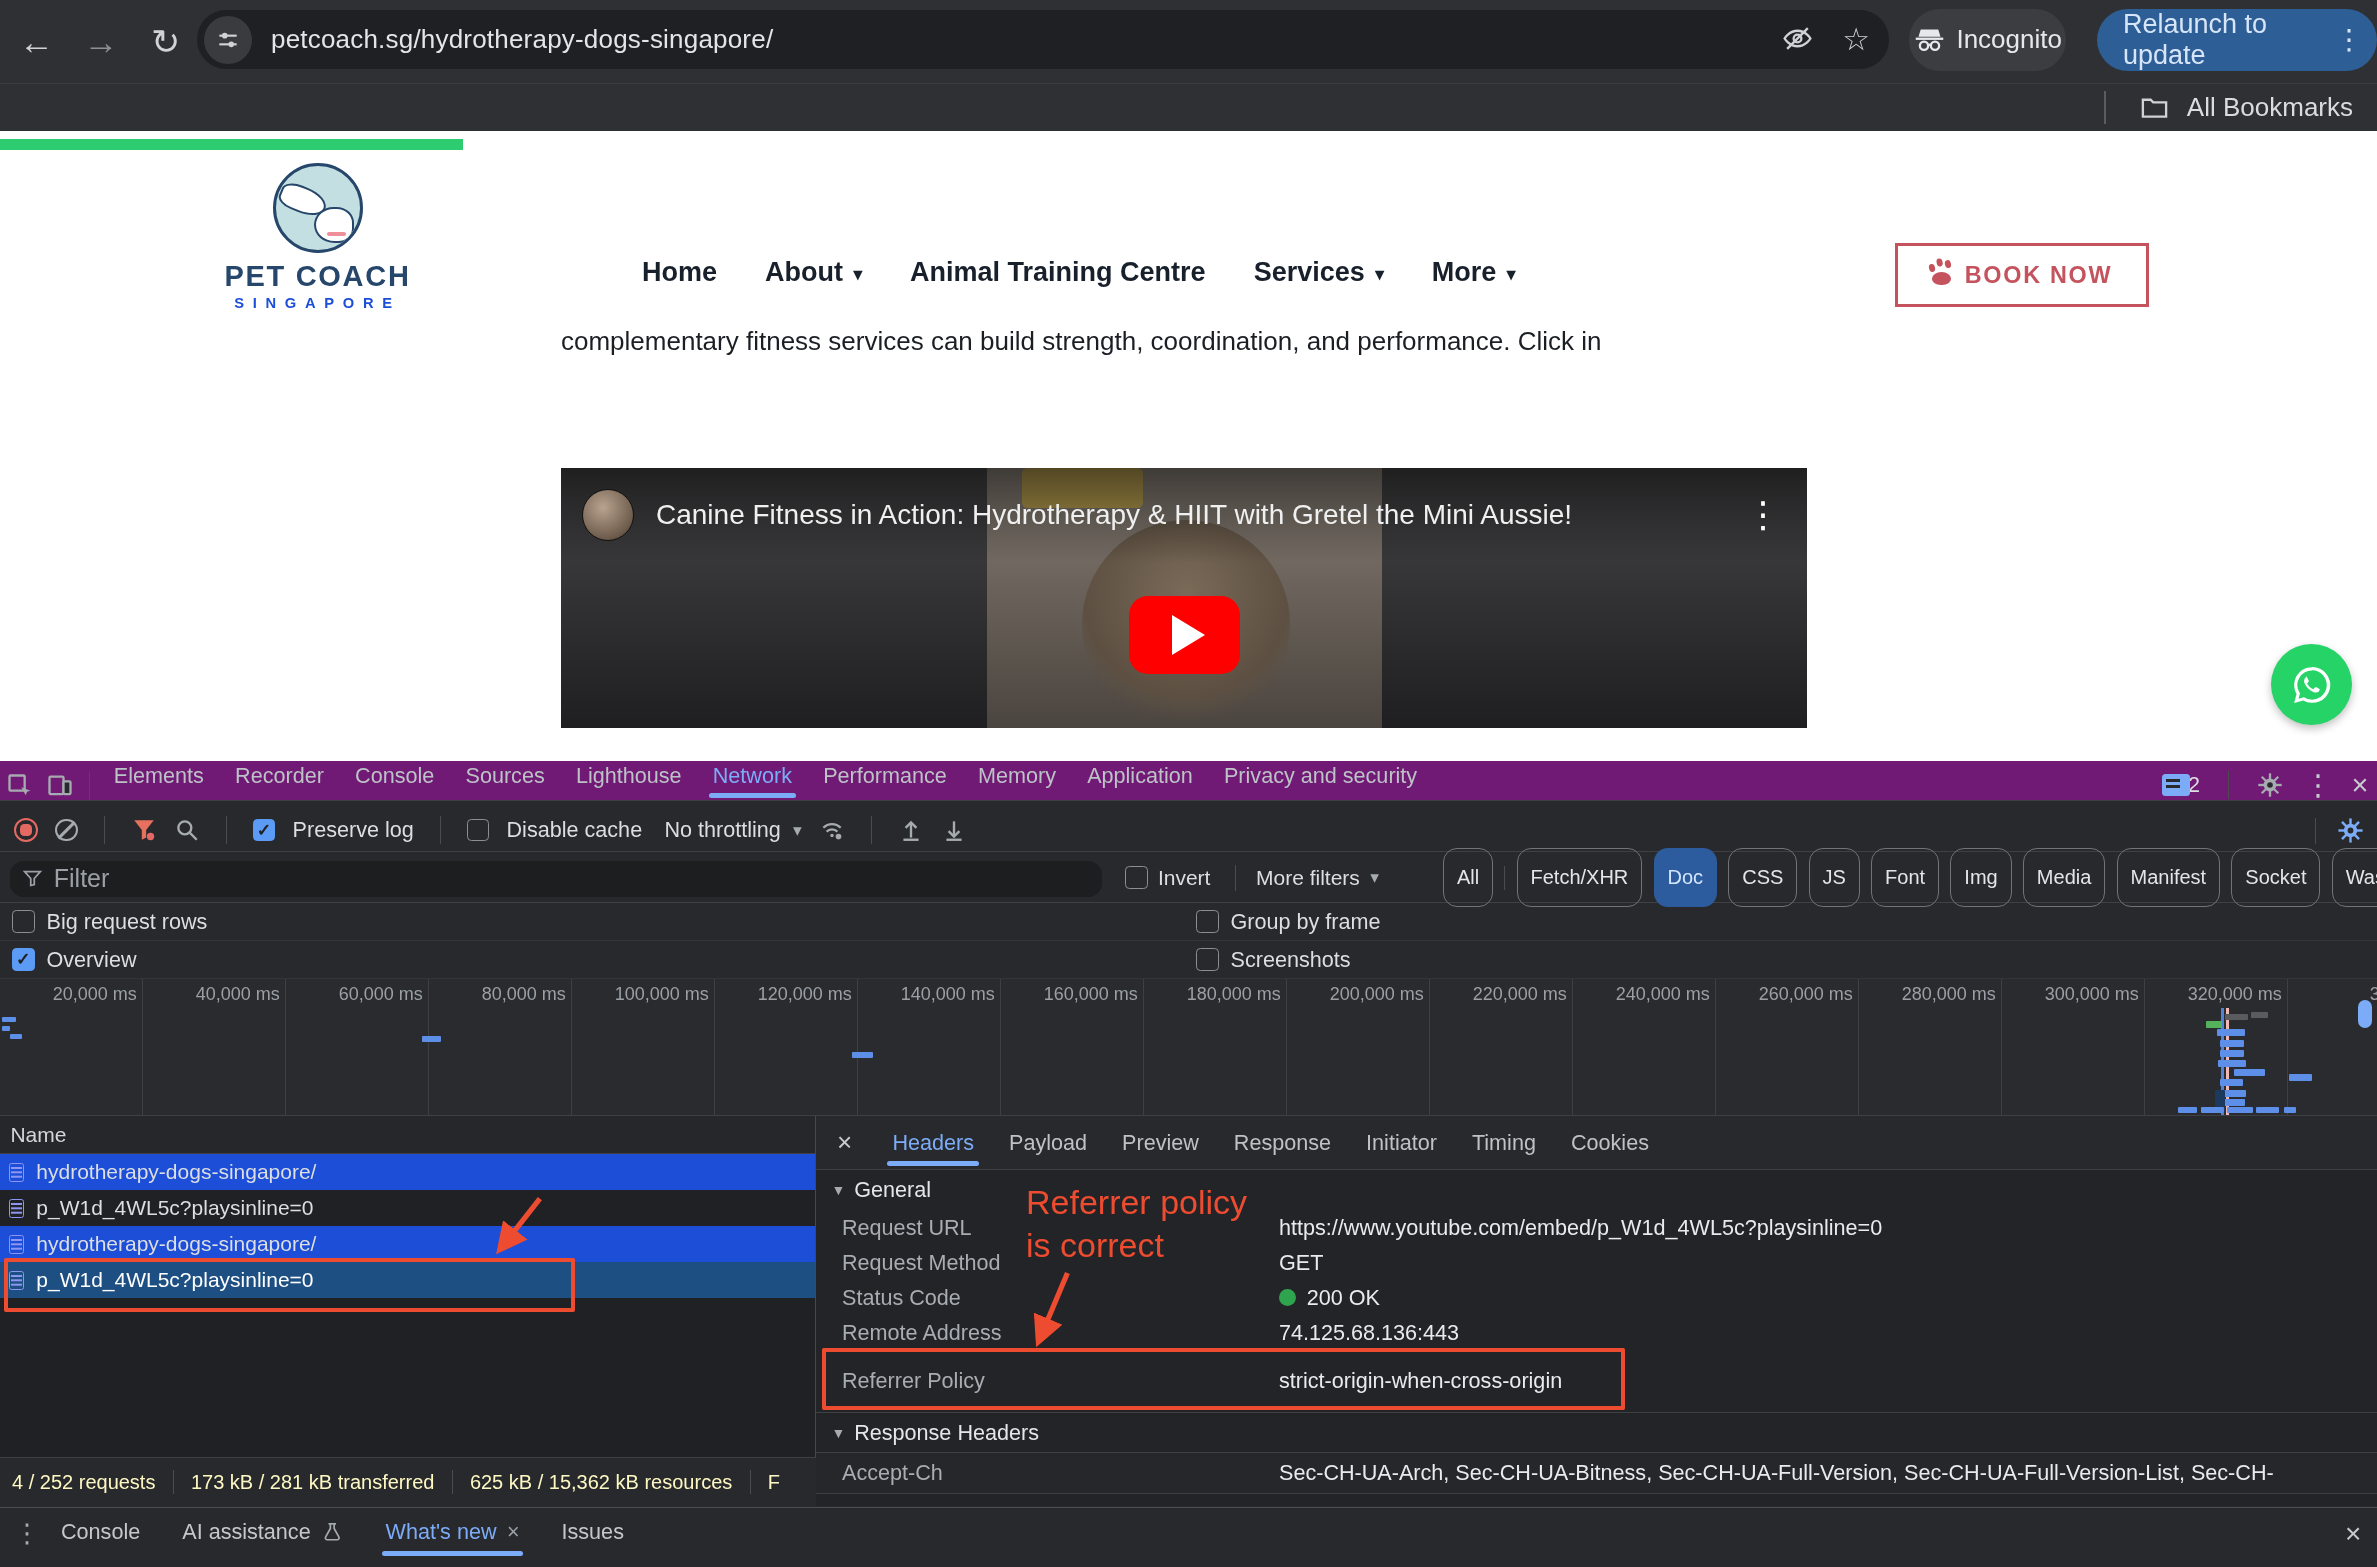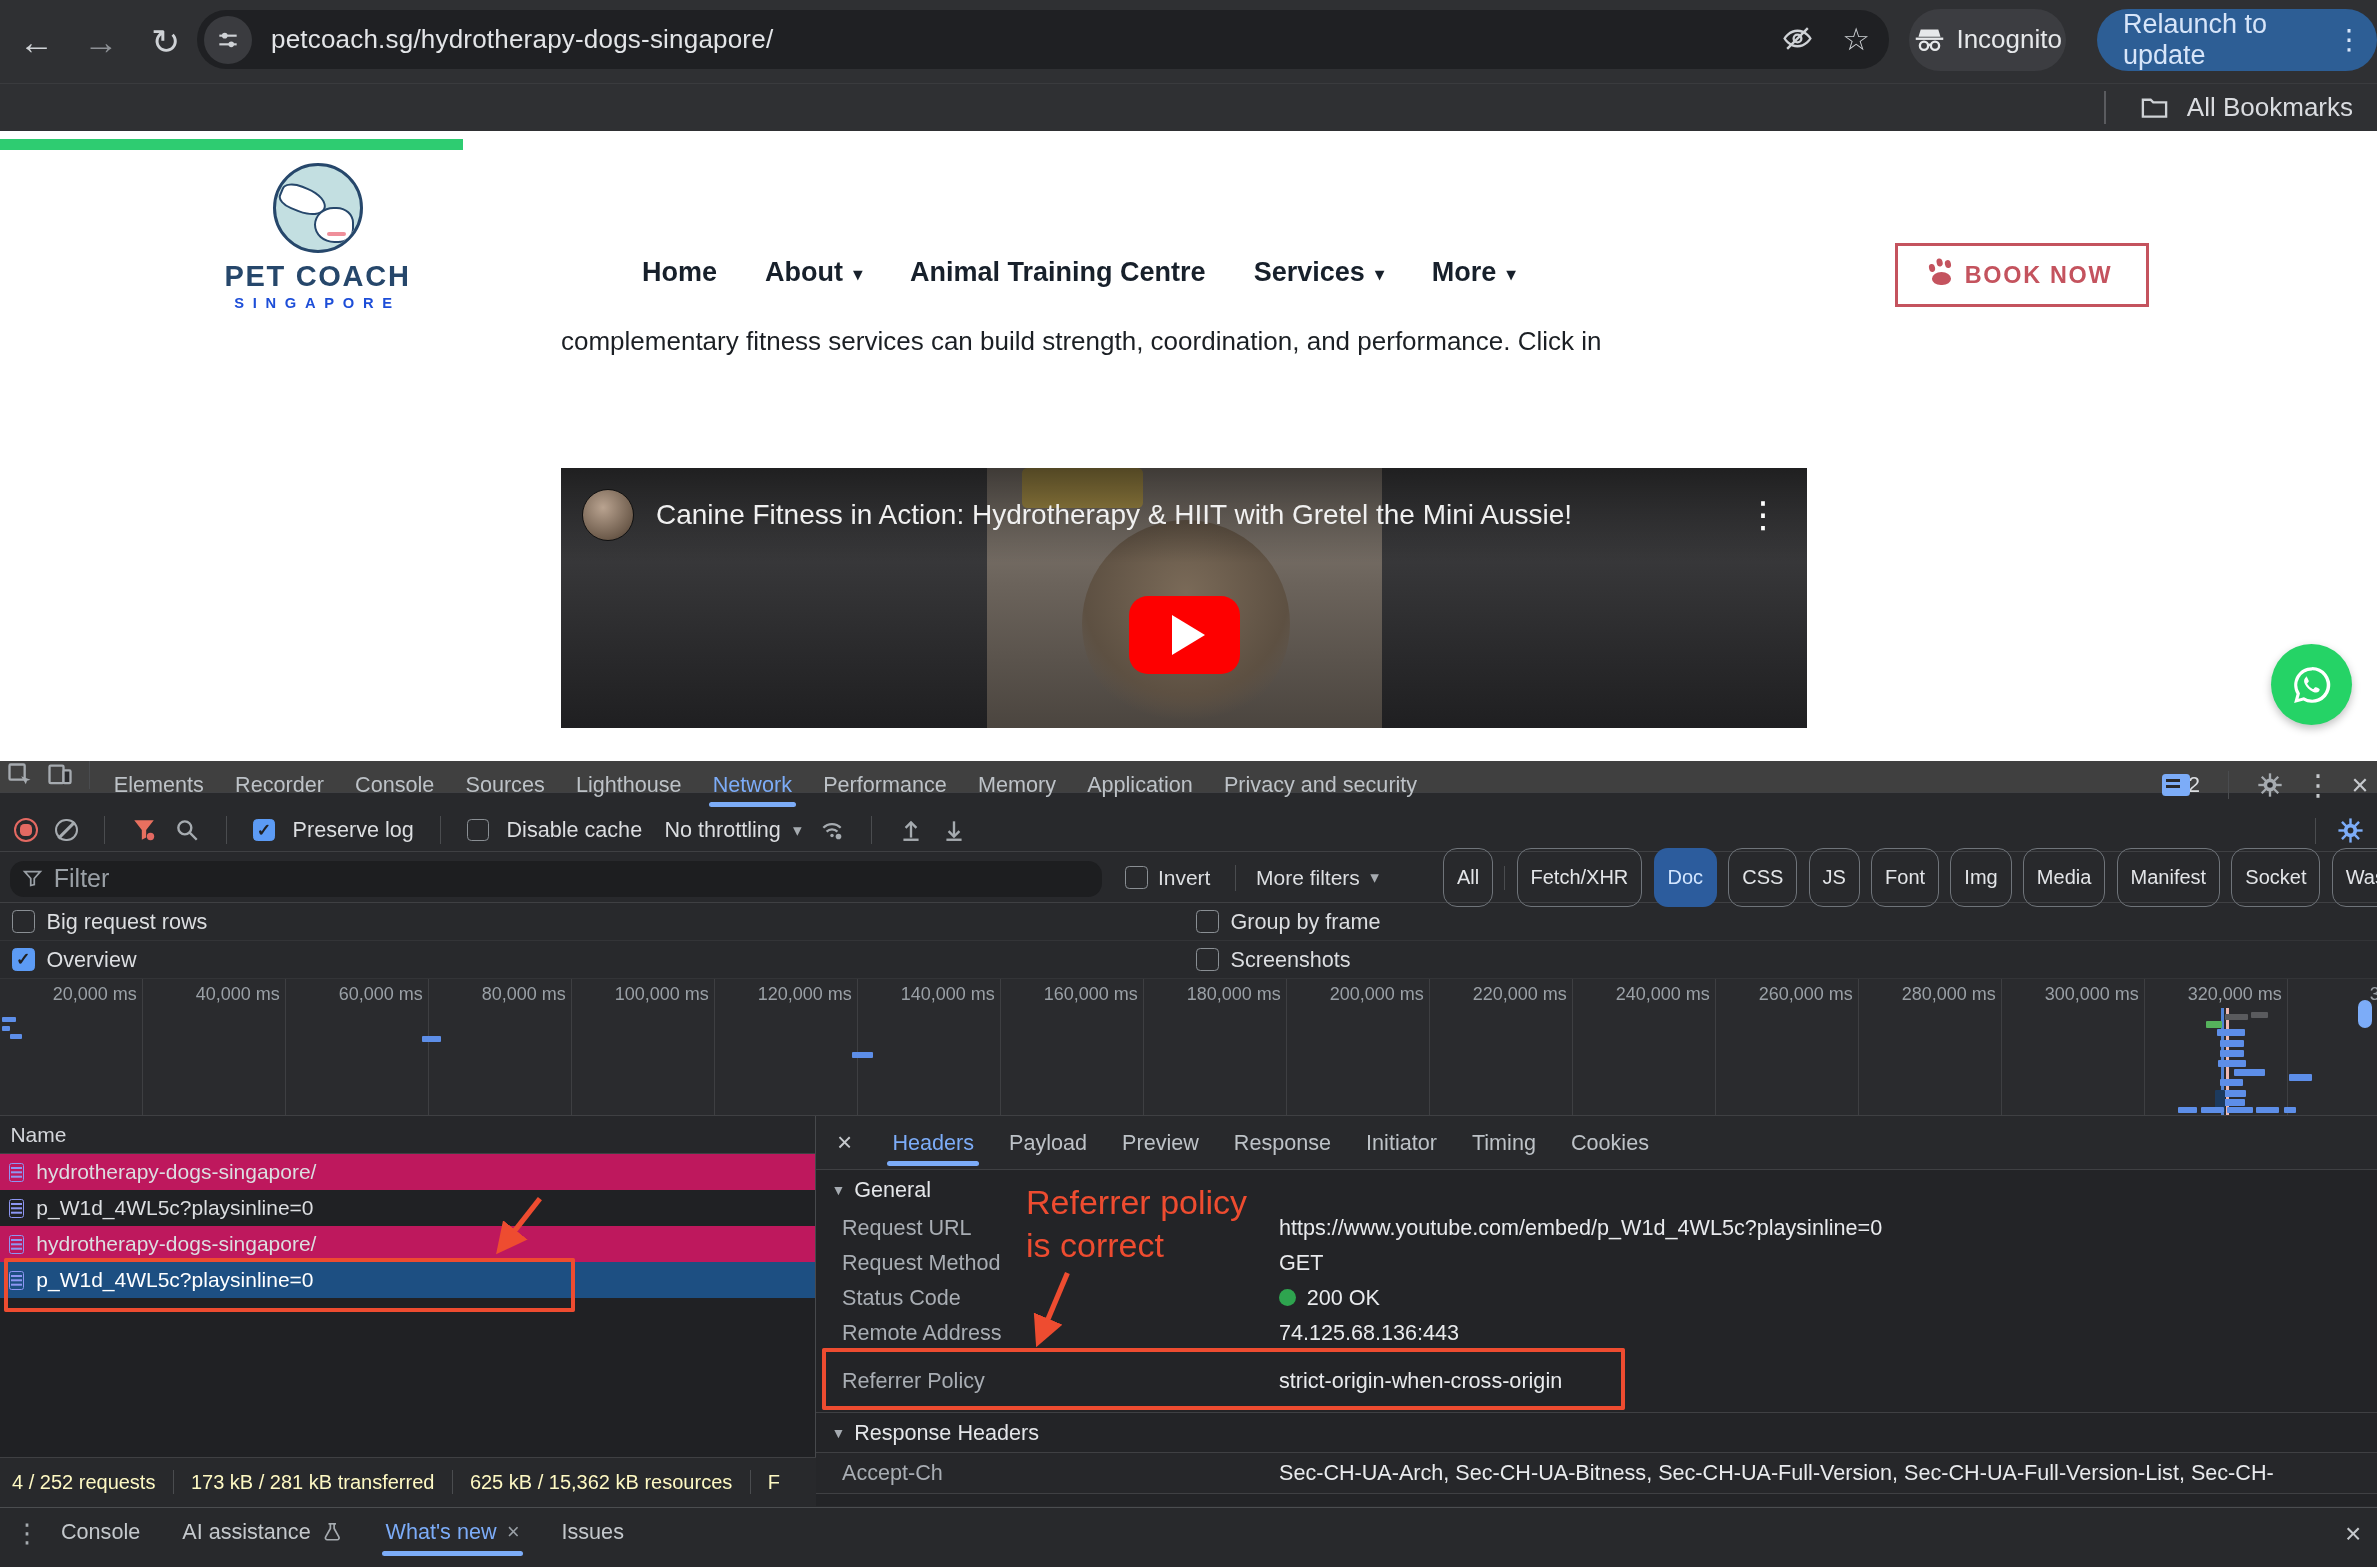--- a/index.html
+++ b/index.html
@@ -78,22 +78,22 @@
   .vplay{position:absolute;left:568px;top:128px;width:111px;height:78px;border-radius:19px;
          display:flex;align-items:center;justify-content:center}
   .vplay .tri{width:0;height:0;border-left:33px solid #fff;border-top:20px solid transparent;
               border-bottom:20px solid transparent;margin-left:7px}
   .whatsapp{position:absolute;left:2271px;top:512px;width:81px;height:81px;border-radius:50%;
             display:flex;align-items:center;justify-content:center;box-shadow:0 3.5px 8.7px rgba(0,0,0,.25)}
   .whatsapp svg{width:52px;height:52px}
 
   
   .dt{position:absolute;left:0;top:761px;width:2377px;height:806px;background:#28292c;color:#dcdee1}
-  .dt-tabbar{position:absolute;left:0;top:0;width:100%;height:32px;border-bottom:0.9px solid #3f4043;
-             display:flex;align-items:flex-start;background:#404040}
+  .dt-tabbar{position:absolute;left:0;top:0;width:100%;height:40px;border-bottom:0.9px solid #3f4043;
+             display:flex;align-items:flex-end;background:#701a75}
   .dt-tabbar .icon{width:40px;display:flex;justify-content:center}
   .dt-tabbar .icon svg{width:28px;height:28px}
   .vdiv{width:0.9px;height:28px;background:#4a4c4f;margin:0 8.7px}
   .dt-tab{padding:0 15.6px;height:48px;display:flex;align-items:center;font-size:21.6px;color:#bdc2c7;position:relative}
   .dt-tab.active{color:#7cacf8}
   .dt-tab.active::after{content:"";position:absolute;left:12px;right:12px;bottom:1.7px;height:5.2px;
                         border-radius:3.5px;background:#7cacf8}
   .dt-tab-right{position:absolute;right:8.7px;top:0;height:48px;display:flex;align-items:center;gap:19px}
   .bubble{width:28px;height:22.5px;background:#7cacf8;border-radius:3.5px;position:relative}
   .bubble::after{content:"";position:absolute;left:4.3px;top:5.2px;width:14px;height:2.6px;background:#28292c;
@@ -150,21 +150,21 @@
   .bar{position:absolute;height:7px;background:#5d8ee8;border-radius:0.9px}
   .evline{position:absolute;top:29px;bottom:0;width:2.6px}
   .ov-pill{position:absolute;left:2358px;top:21px;width:14px;height:28px;border-radius:7px;background:#7cacf8}
 
   
   .reqpane{position:absolute;left:0;top:355px;width:816px;height:342px;background:#202124;
            border-right:0.9px solid #47494c;overflow:hidden}
   .req-head{height:38px;display:flex;align-items:center;padding-left:10.4px;font-size:21px;color:#d3d6da;
             border-bottom:0.9px solid #3f4043;background:#26272a}
   .req{height:36px;display:flex;align-items:center;gap:12px;padding-left:8.7px;font-size:21px;color:#dcdee1}
-  .req.odd{background:#be185d}
+  .req.odd{background:#1d4ed8}
   .req.sel{color:#fff}
   .docicon{position:relative;width:15.6px;height:19px;border:1.7px solid #8d96f2;border-radius:2.6px;flex:0 0 auto}
   .docicon::after{content:"";position:absolute;left:1.7px;right:1.7px;top:3.5px;height:1.7px;background:#8d96f2;
                   box-shadow:0 4.3px 0 #8d96f2,0 8.7px 0 #8d96f2}
 
   .statusbar{position:absolute;left:0;top:696px;width:816px;height:49px;background:#28292c;
              border-top:0.9px solid #3f4043;display:flex;align-items:center;gap:17.3px;padding-left:12px;
              font-size:20px;color:#fef9c3;overflow:hidden;white-space:nowrap}
   .sdiv{width:0.9px;height:24px;background:#4a4c4f;flex:0 0 auto}
 

